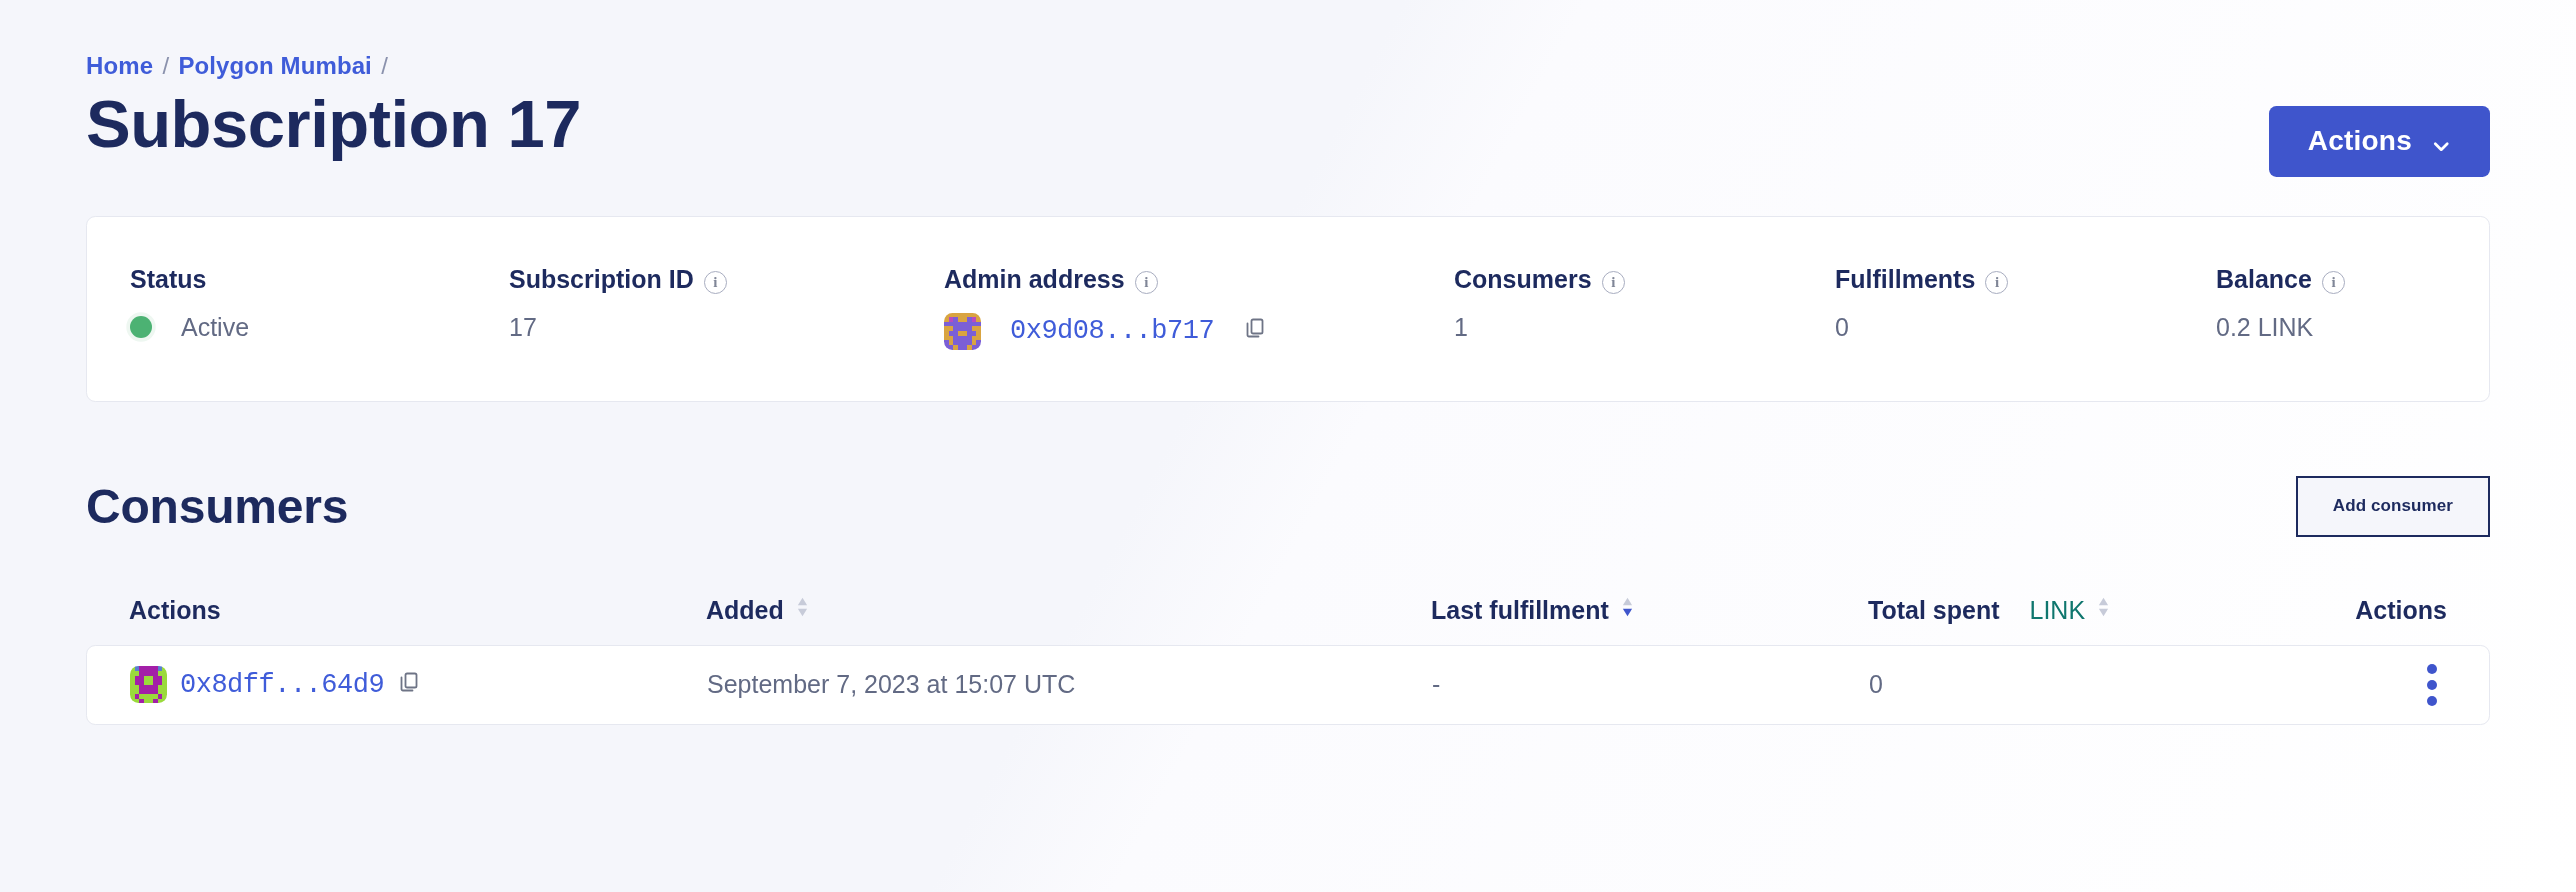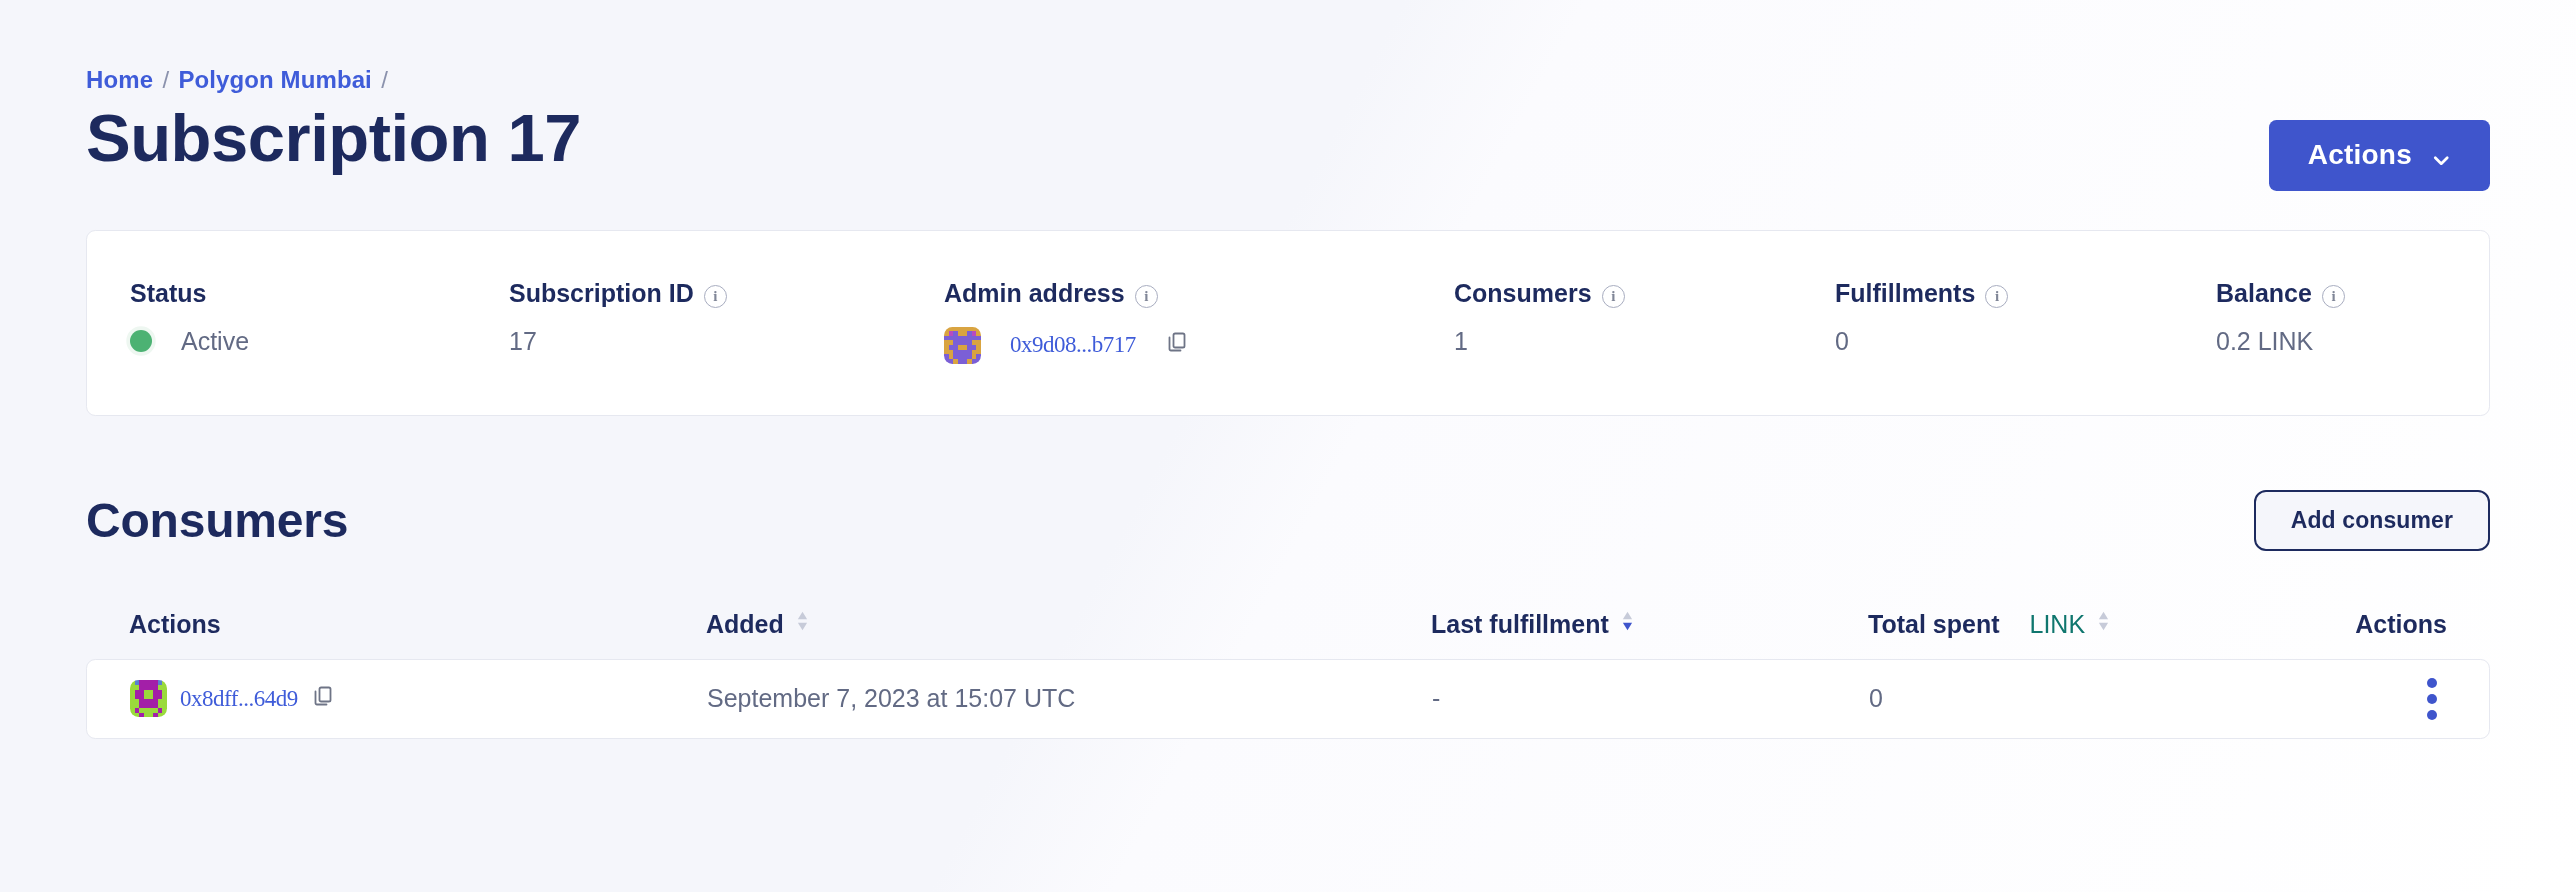--- a/index.html
+++ b/index.html
@@ -22,21 +22,21 @@
     position: absolute;
     inset: 0;
     background: linear-gradient(118deg, #f5f6fb 0%, #f5f6fb 46%, #fbfbfe 52%, #ffffff 100%);
     pointer-events: none;
     z-index: 0;
   }
 
   .page {
     position: relative;
     z-index: 1;
-    padding: 14px 86px;
+    padding: 0 86px;
   }
 
   
   .breadcrumb {
     display: flex;
     align-items: center;
     gap: 9.3px;
     padding-top: 52px;
     font-size: 24px;
     font-weight: 700;
@@ -163,22 +163,22 @@
     display: grid;
     grid-template-columns: repeat(8, 1fr);
     grid-template-rows: repeat(8, 1fr);
     overflow: hidden;
     flex: 0 0 auto;
   }
   .blockie i { display: block; }
 
   .addr-link {
     color: #3f5cd9;
-    font-family: Liberation Serif, serif;
-    font-size: 23px;
+    font-family: Liberation Mono, monospace;
+    font-size: 27px;
     letter-spacing: -0.5px;
     text-decoration: none;
     cursor: pointer;
   }
 
   .copy-icon { cursor: pointer; flex: 0 0 auto; }
 
   
   .section-head {
     display: flex;
@@ -189,25 +189,25 @@
   .section-title {
     font-size: 48px;
     font-weight: 700;
     color: #1d2a5e;
     letter-spacing: -0.2px;
   }
   .add-consumer-button {
     background: #f5f6fb;
     color: #1d2a5e;
     border: 2.8px solid #1d2a5e;
-    border-radius: 12px;
+    border-radius: 0;
     height: 61px;
     padding: 0 35px;
     font-family: inherit;
-    font-size: 23px;
+    font-size: 17px;
     font-weight: 700;
     cursor: pointer;
     letter-spacing: 0.1px;
   }
 
   
   .table { margin-top: 52px; }
   .thead {
     display: flex;
     align-items: center;

